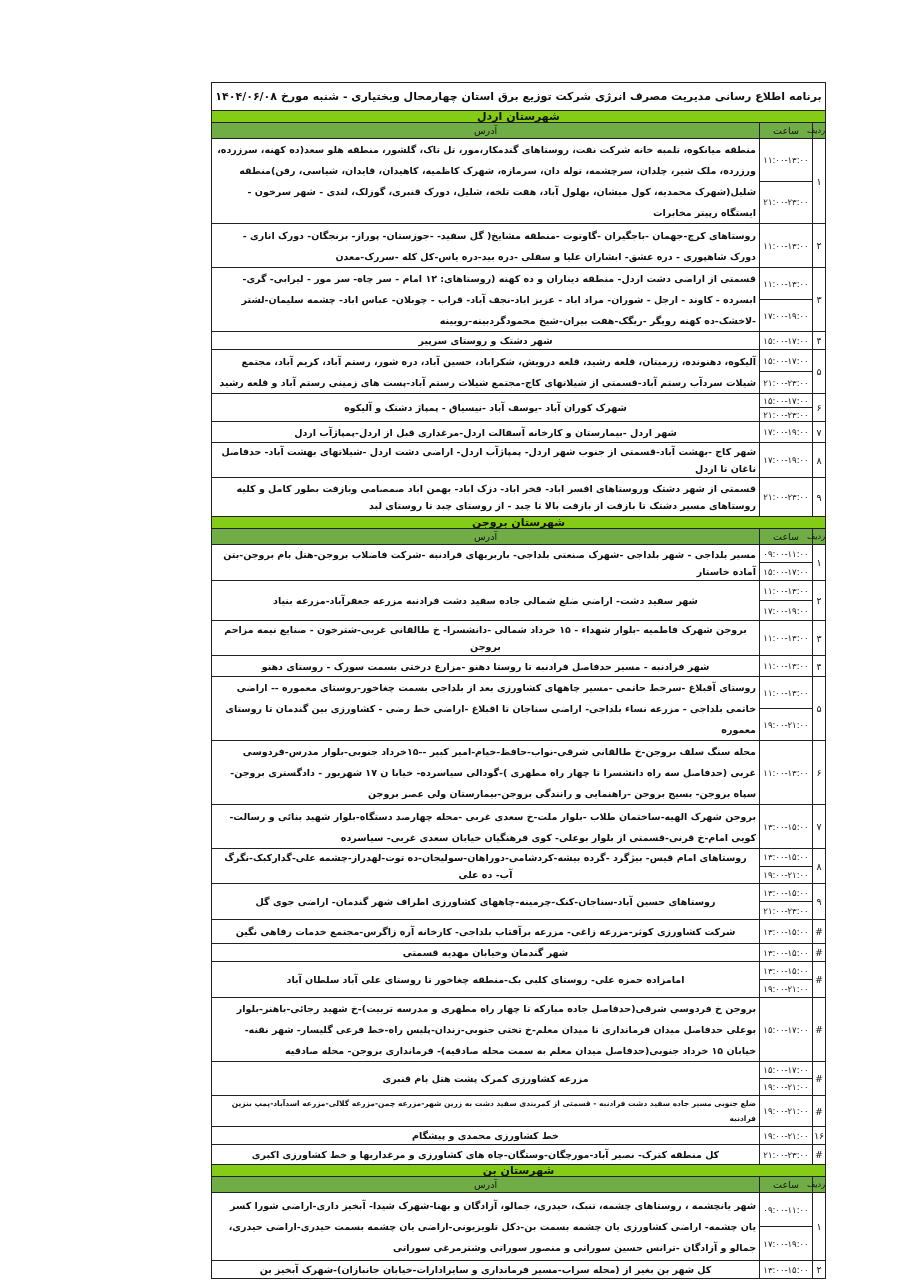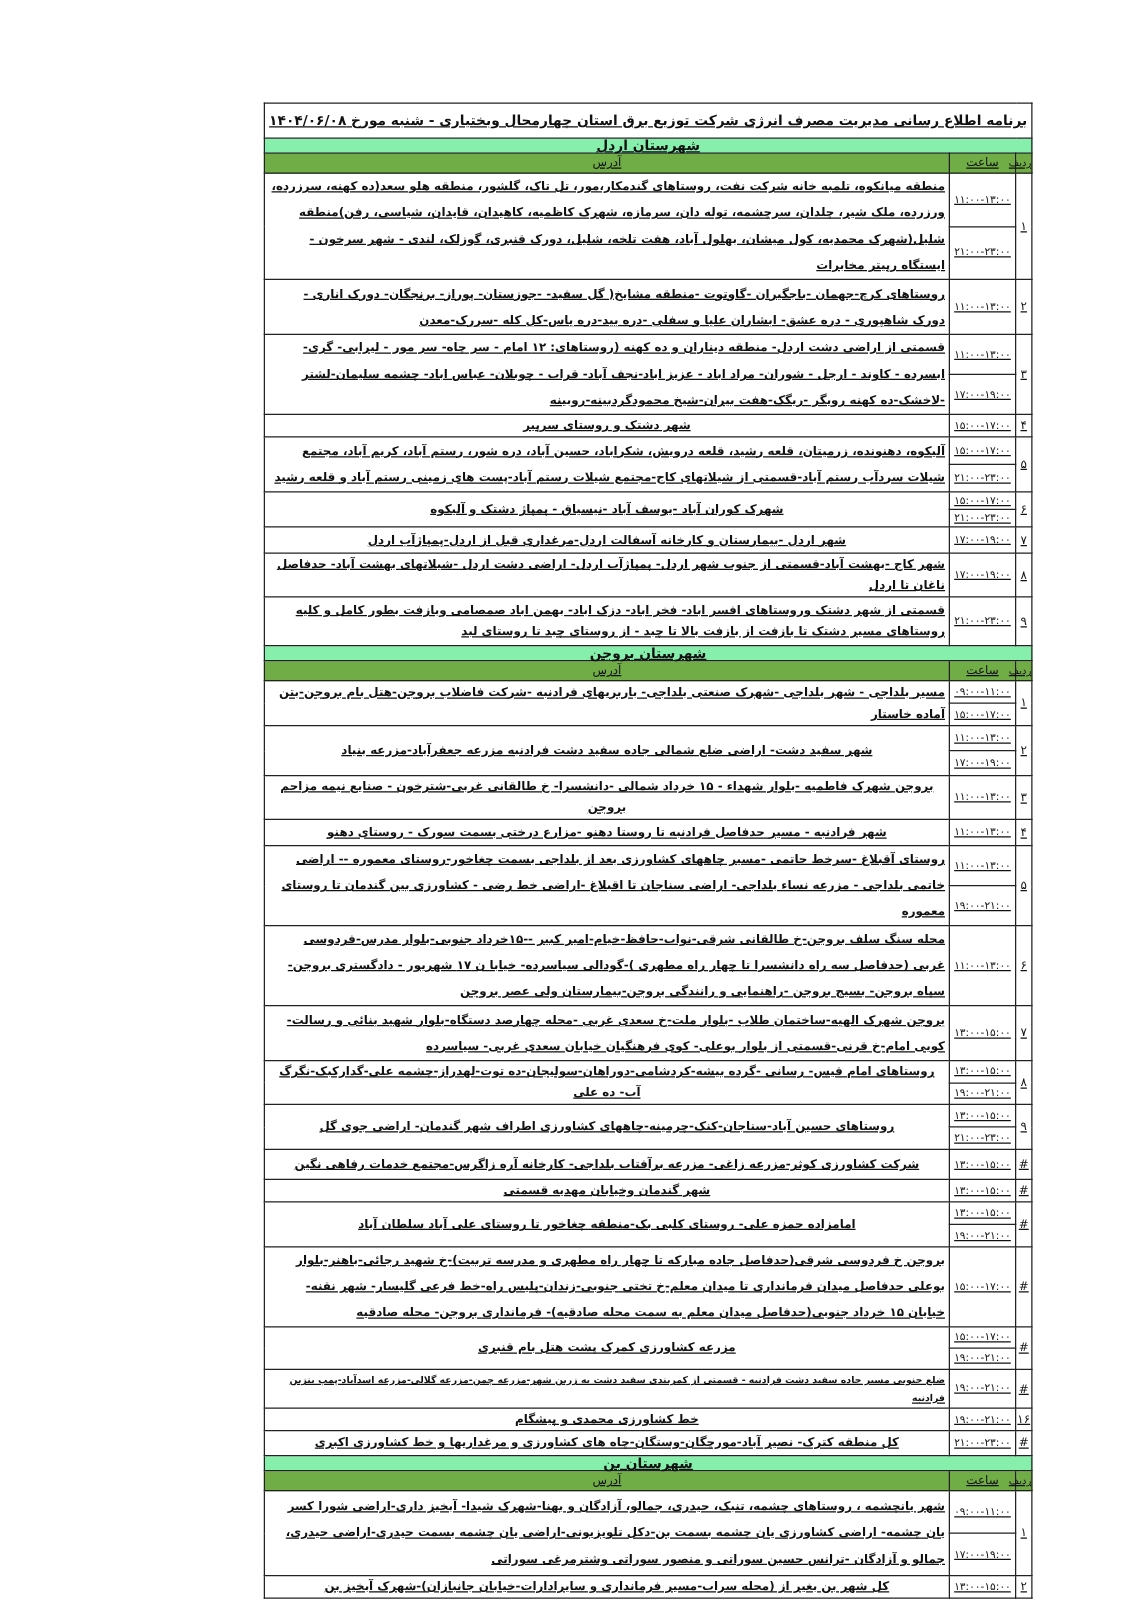--- a/index.html
+++ b/index.html
@@ -1,22 +1,22 @@
 <!DOCTYPE html>
 <html><head>
 <meta charset="utf-8">
 <style>
   html, body { margin:0; padding:0; background:#ffffff; }
   body { width:905px; height:1280px; position:relative; overflow:hidden;
          font-family:"DejaVu Sans", sans-serif; color:#111; }
-  #sheet { position:absolute; left:211px; top:82px; width:615px; direction:ltr;text-decoration:underline; }
+  #sheet { position:absolute; left:211px; top:82px; width:615px; direction:ltr; }
   table { border-collapse:collapse; width:615px; table-layout:fixed; direction:rtl; }
   td { border:1px solid #222; padding:0 3px; vertical-align:middle; }
   .title { height:27px; background:#fff; text-align:center; font-size:11px; font-weight:bold; }
-  .county { background:#86efac; text-align:center; font-size:11px; font-weight:bold; height:11px; padding:0; line-height:11px; }
+  .county { background:#84cc16; text-align:center; font-size:11px; font-weight:bold; height:11px; padding:0; line-height:11px; }
   .colhead td { background:#70ad47; text-align:center; font-size:9.5px; height:15px; padding:0; }
   .num { width:11px; text-align:center; font-size:9.5px; padding:0; }
   .time { width:52px; text-align:center; font-size:8.5px; padding:0; white-space:nowrap; direction:ltr; }
   .addr { font-size:9.5px; line-height:21px; text-align:right; font-weight:bold;margin-top:28px; }
   .addr.c { text-align:center; }
   .addr.small { font-size:7.5px; line-height:15px; }
   .addr.tight { line-height:17px; }
 </style>
 </head>
 <body>
@@ -145,21 +145,21 @@
           <td class="addr" rowspan="1">محله سنگ سلف بروجن-خ طالقانی شرقی-نواب-حافظ-خیام-امیر کبیر --۱۵خرداد جنوبی-بلوار مدرس-فردوسی غربی (حدفاصل سه راه دانشسرا تا چهار راه مطهری )-گودالی سیاسرده- خیابا ن ۱۷ شهریور - دادگستری بروجن- سپاه بروجن- بسیج بروجن -راهنمایی و رانندگی بروجن-بیمارستان ولی عصر بروجن</td>
         </tr>
         <tr>
           <td class="num" rowspan="1">۷</td>
           <td class="time" style="height: 43px;">۱۳:۰۰-۱۵:۰۰</td>
           <td class="addr" rowspan="1">بروجن شهرک الهیه-ساختمان طلاب -بلوار ملت-خ سعدی غربی -محله چهارصد دستگاه-بلوار شهید بنائی و رسالت-کویی امام-خ قرنی-قسمتی از بلوار بوعلی- کوی فرهنگیان خیابان سعدی غربی- سیاسرده</td>
         </tr>
         <tr>
           <td class="num" rowspan="2">۸</td>
           <td class="time" style="height: 16px;">۱۳:۰۰-۱۵:۰۰</td>
-          <td class="addr c tight" rowspan="2">روستاهای امام قیس- رسانی -گرده بیشه-کردشامی-دوراهان-سولیجان-ده توت-لهدراز-چشمه علی-گدارکبک-نگرگ آب- ده علی</td>
+          <td class="addr c tight" rowspan="2">روستاهای امام قیس- بیژگرد -گرده بیشه-کردشامی-دوراهان-سولیجان-ده توت-لهدراز-چشمه علی-گدارکبک-نگرگ آب- ده علی</td>
         </tr>
         <tr>
           <td class="time" style="height: 16px;">۱۹:۰۰-۲۱:۰۰</td>
         </tr>
         <tr>
           <td class="num" rowspan="2">۹</td>
           <td class="time" style="height: 17px;">۱۳:۰۰-۱۵:۰۰</td>
           <td class="addr c tight" rowspan="2">روستاهای حسین آباد-سناجان-کنک-چرمینه-چاههای کشاورزی اطراف شهر گندمان- اراضی جوی گل</td>
         </tr>
         <tr>

